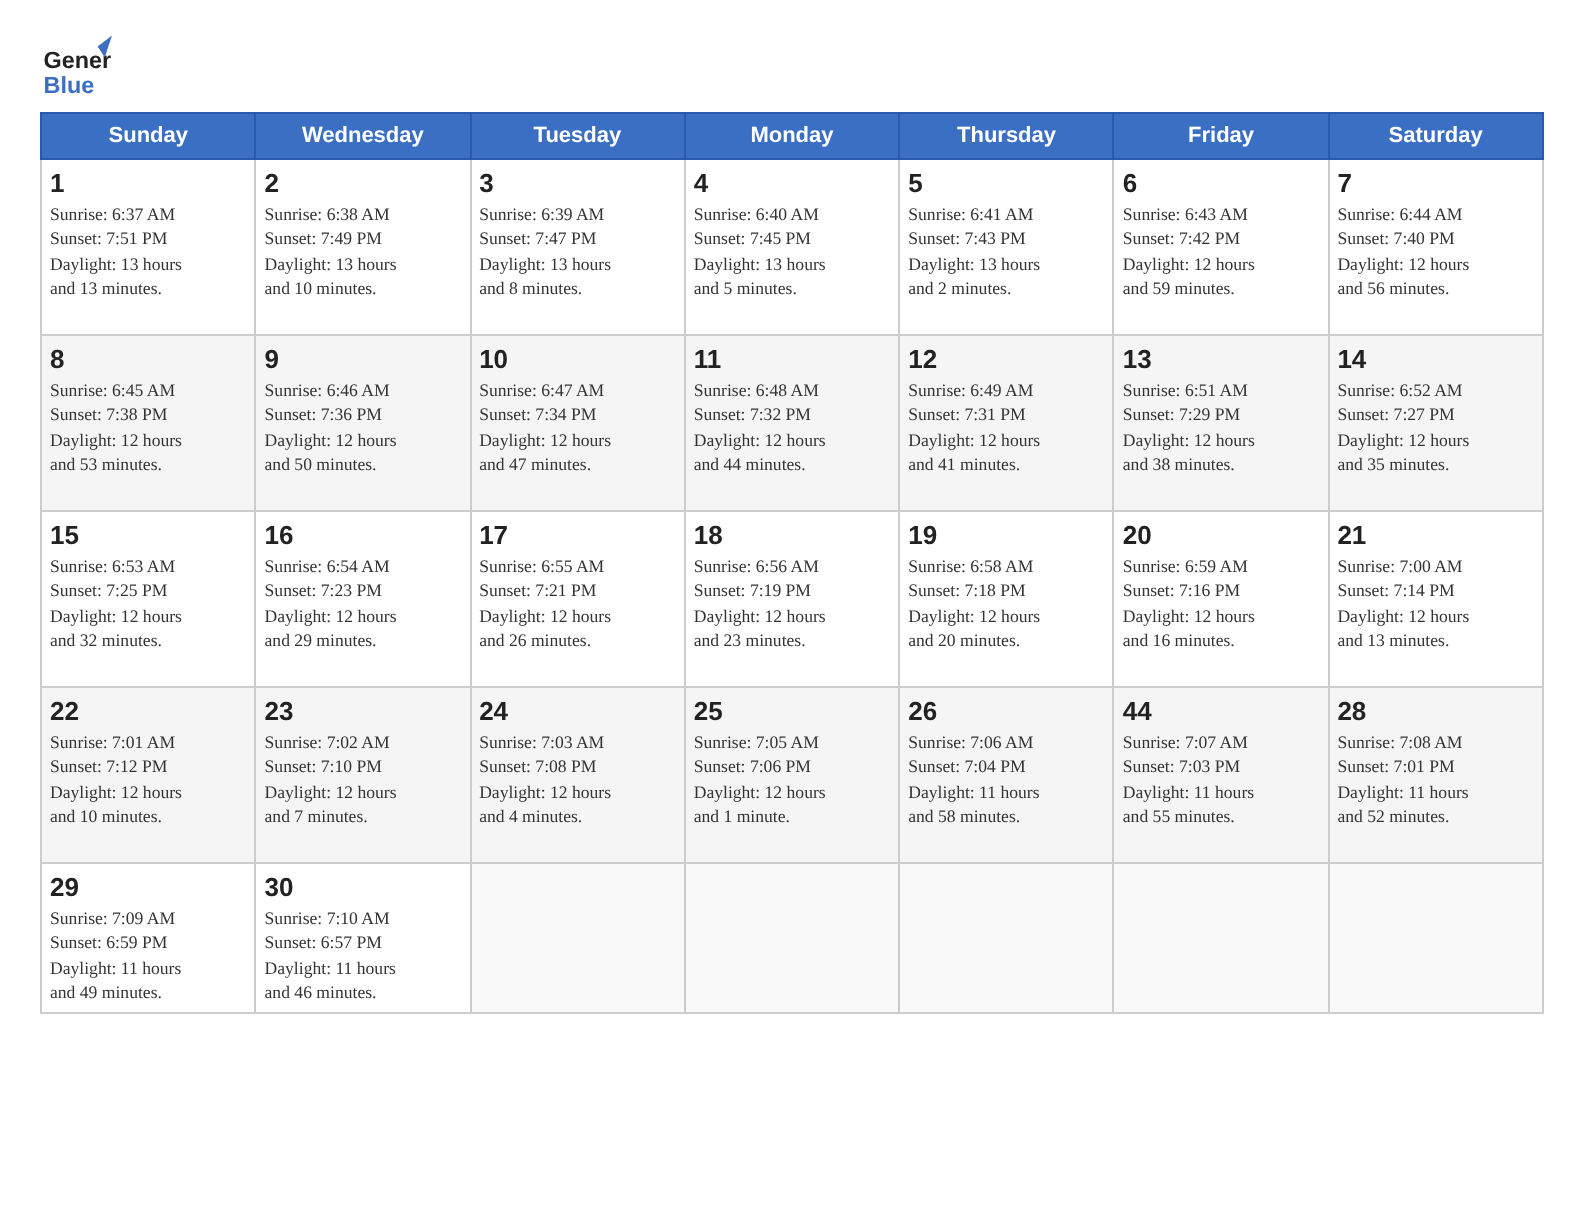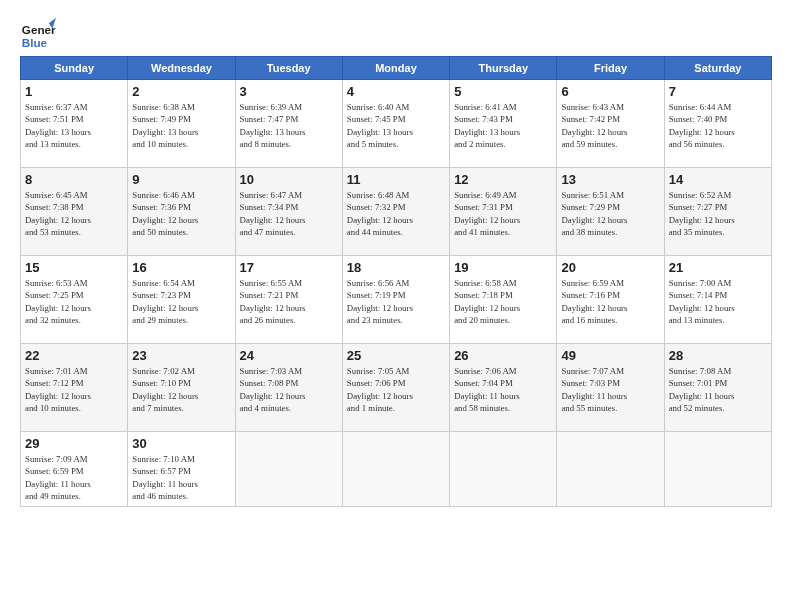--- a/index.html
+++ b/index.html
@@ -225,21 +225,21 @@
           </td>
           <td>
             <span class="day-num">25</span>
             <div class="day-detail">Sunrise: 7:05 AM<br>Sunset: 7:06 PM<br>Daylight: 12 hours<br>and 1 minute.</div>
           </td>
           <td>
             <span class="day-num">26</span>
             <div class="day-detail">Sunrise: 7:06 AM<br>Sunset: 7:04 PM<br>Daylight: 11 hours<br>and 58 minutes.</div>
           </td>
           <td>
-            <span class="day-num">49</span>
+            <span class="day-num">44</span>
             <div class="day-detail">Sunrise: 7:07 AM<br>Sunset: 7:03 PM<br>Daylight: 11 hours<br>and 55 minutes.</div>
           </td>
           <td>
             <span class="day-num">28</span>
             <div class="day-detail">Sunrise: 7:08 AM<br>Sunset: 7:01 PM<br>Daylight: 11 hours<br>and 52 minutes.</div>
           </td>
         </tr>
         <tr>
           <td>
             <span class="day-num">29</span>

